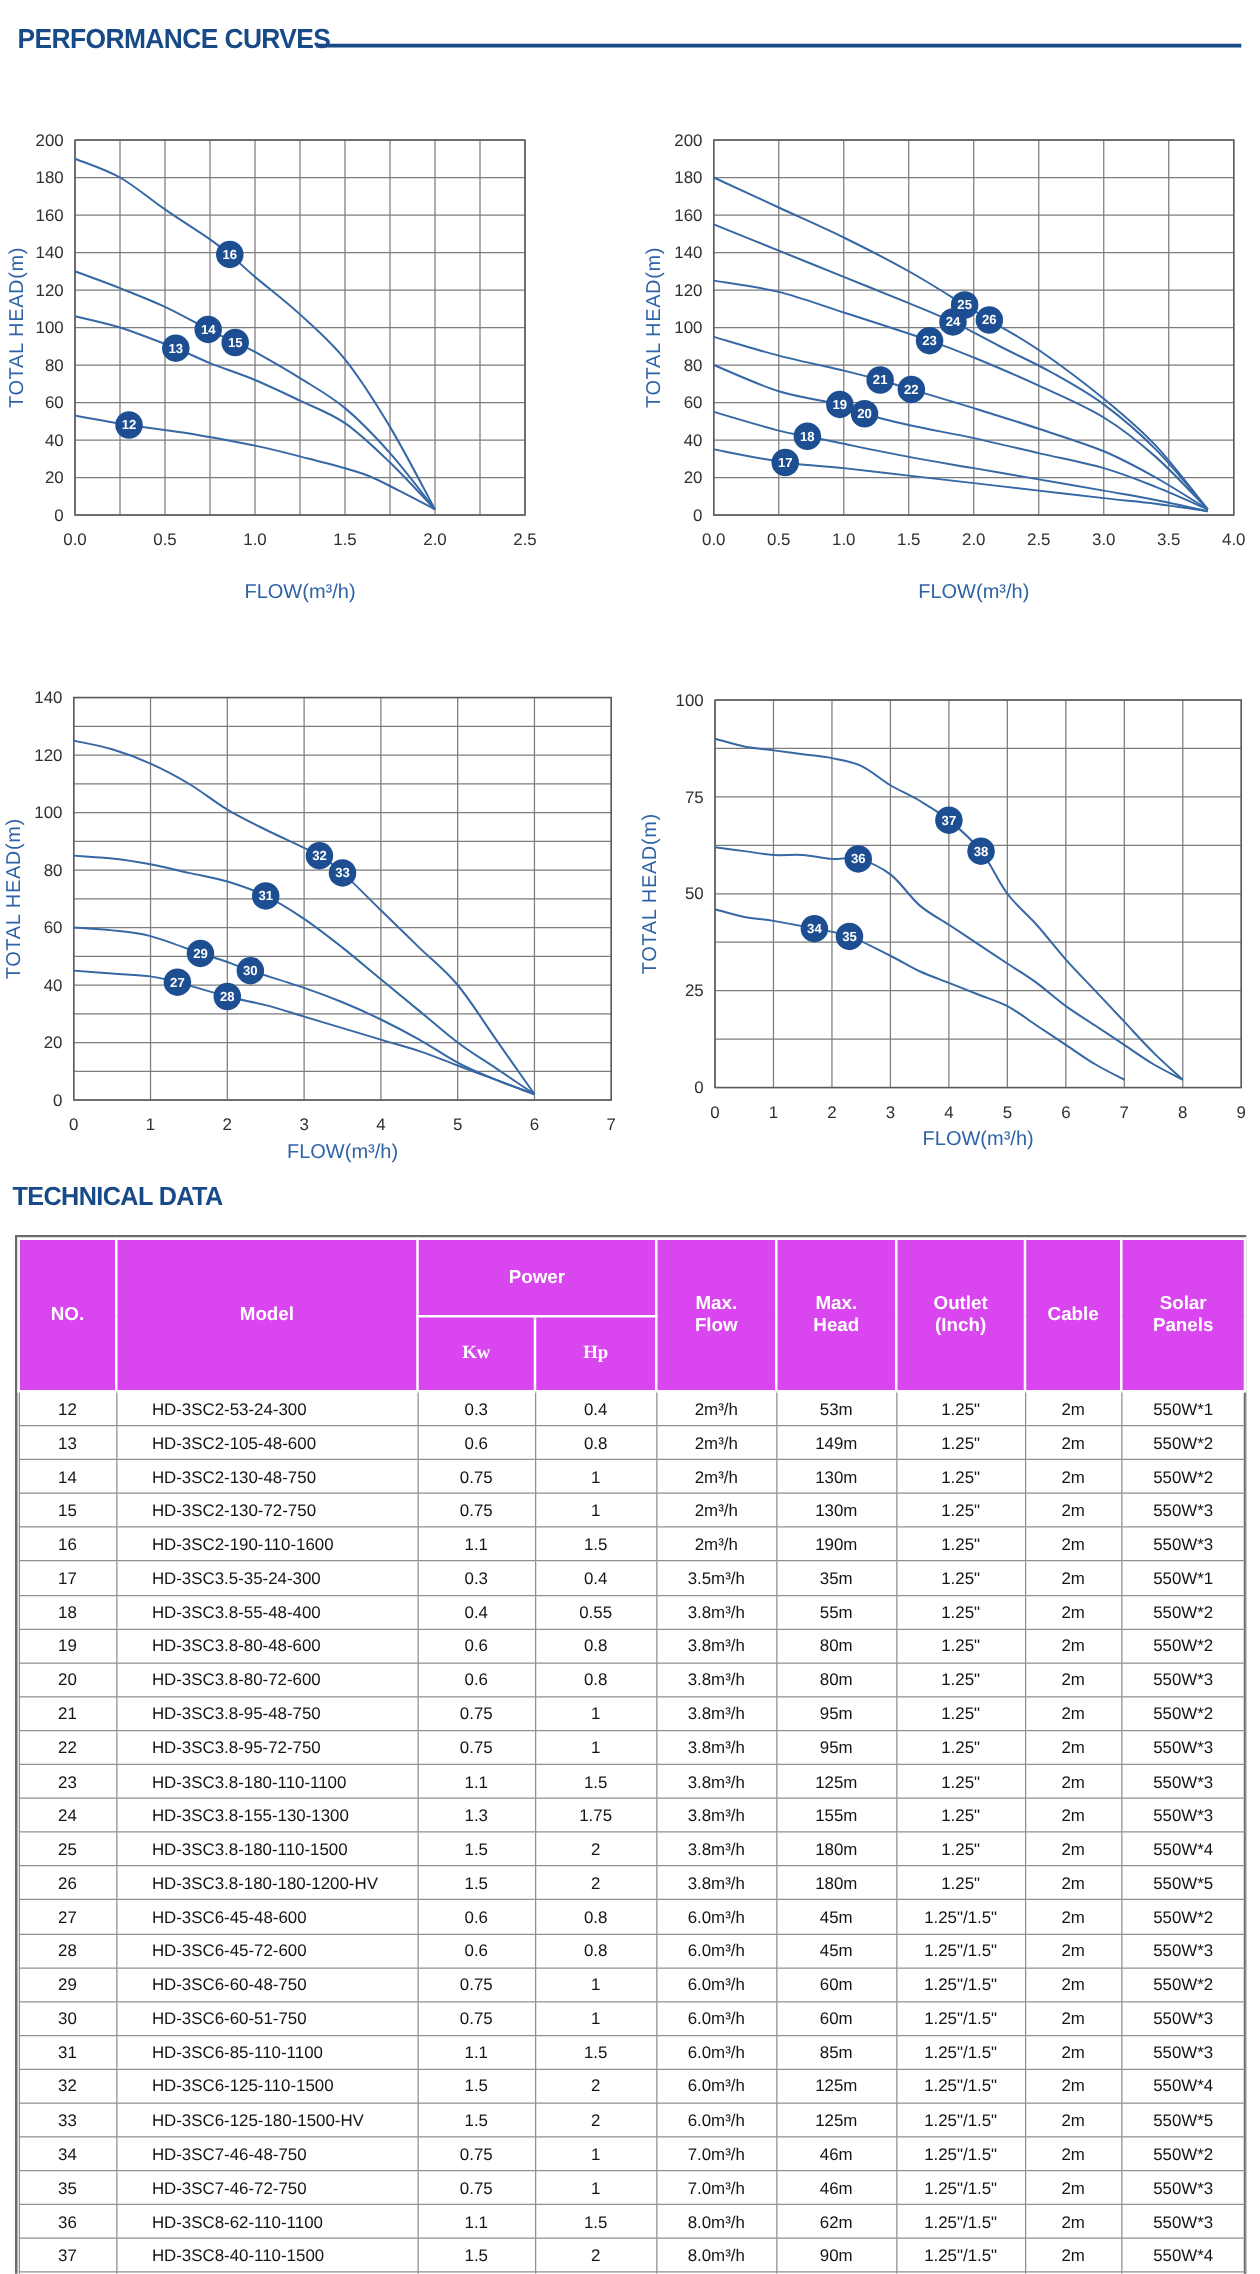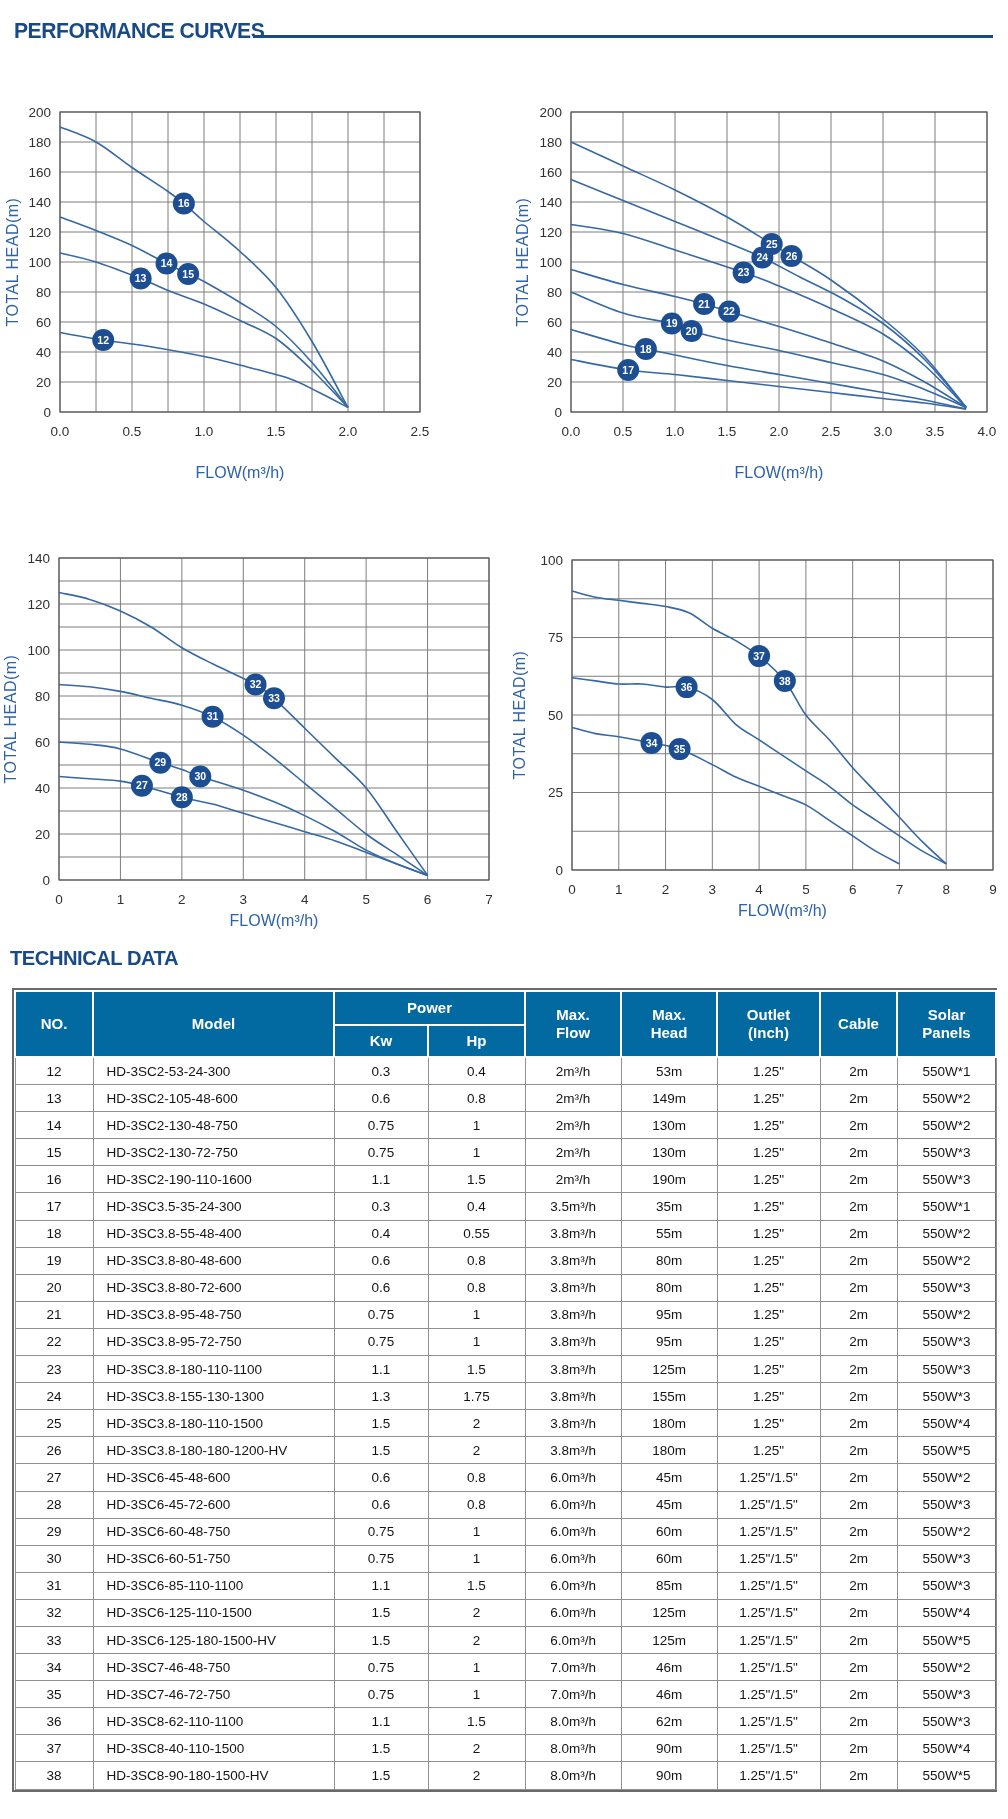--- a/index.html
+++ b/index.html
@@ -7,27 +7,27 @@
        font-family:"Liberation Sans",sans-serif;overflow:hidden;}
   .sec-title{position:absolute;color:#174a86;font-weight:bold;letter-spacing:-0.5px;
              transform:scaleX(.96);transform-origin:left;white-space:nowrap;}
   #title1{left:14px;top:18px;font-size:22px;}
   #title2{left:10px;top:946px;font-size:21px;}
   .title-rule{position:absolute;left:253px;top:35px;width:740px;height:3px;background:#174a86;}
   svg.chart{position:absolute;overflow:visible;}
   svg text{font-family:"Liberation Sans",sans-serif;}
   .tableWrap{position:absolute;left:12px;top:988px;width:981px;border:2px solid #6a6a6a;background:#fff;}
   table{width:100%;border-collapse:collapse;table-layout:fixed;}
-  thead th{background:#0369a1;color:#fff;font-size:15px;font-weight:bold;
-           border:2px solid #ffffff;white-space:pre-line;line-height:1.18;padding:2px 0;}
+  thead th{background:#d946ef;color:#fff;font-size:15px;font-weight:bold;
+           border:2px solid #ffffff;white-space:pre-line;line-height:1.18;padding:16px 0;}
   thead tr.h1 th{height:28px;}
-  thead tr.h2 th{height:26px;}
+  thead tr.h2 th{height:26px;font-family:Liberation Serif, serif;}
   tbody td{border:1px solid #8f8f8f;font-size:13.5px;color:#141414;text-align:center;
            height:26.1px;padding:0;white-space:nowrap;}
-  tbody td.model{text-align:left;padding-left:13px;}
+  tbody td.model{text-align:left;padding-left:28px;}
 </style>
 </head>
 <body>
 
 <div id="title1" class="sec-title">PERFORMANCE CURVES</div>
 <div class="title-rule"></div>
 
 <svg id="chart1" class="chart" style="left:0;top:80px;" width="475" height="415">
     <line x1="60" y1="32" x2="60" y2="332" stroke="#7d7d7d" stroke-width="1"></line>
     <line x1="96" y1="32" x2="96" y2="332" stroke="#7d7d7d" stroke-width="1"></line>

